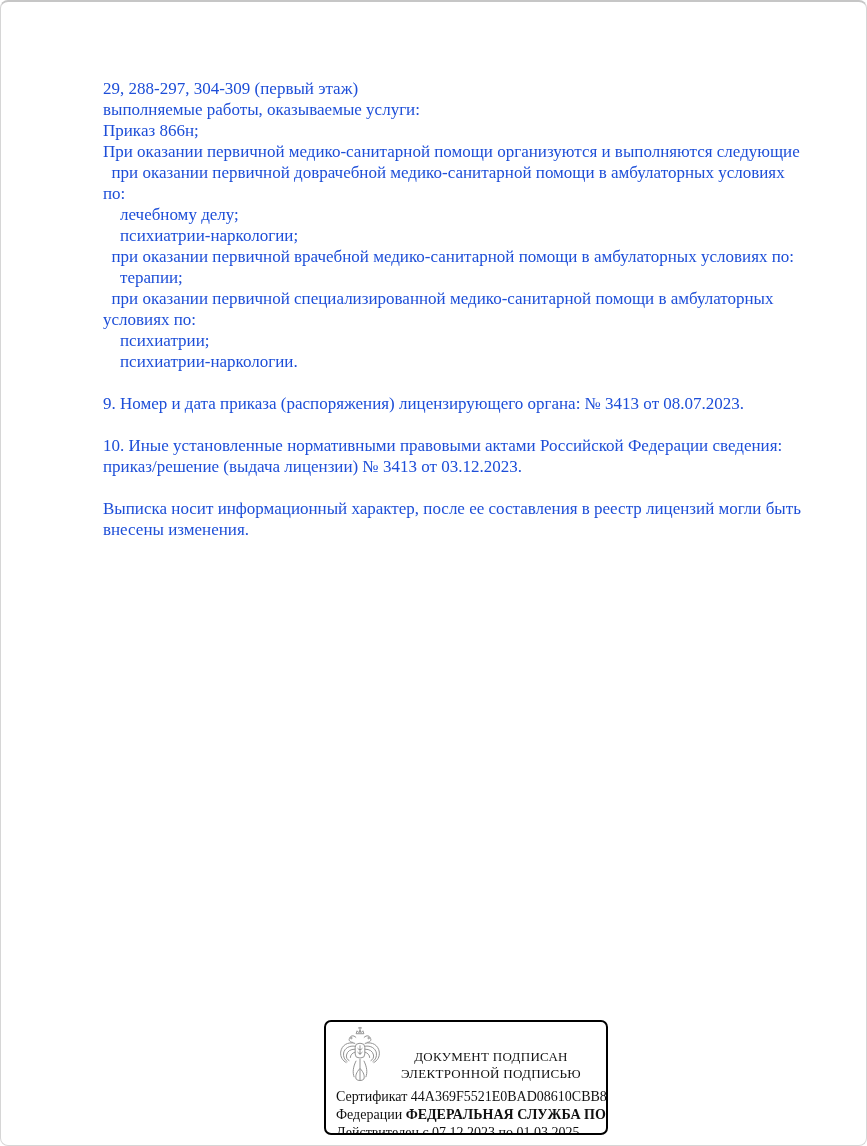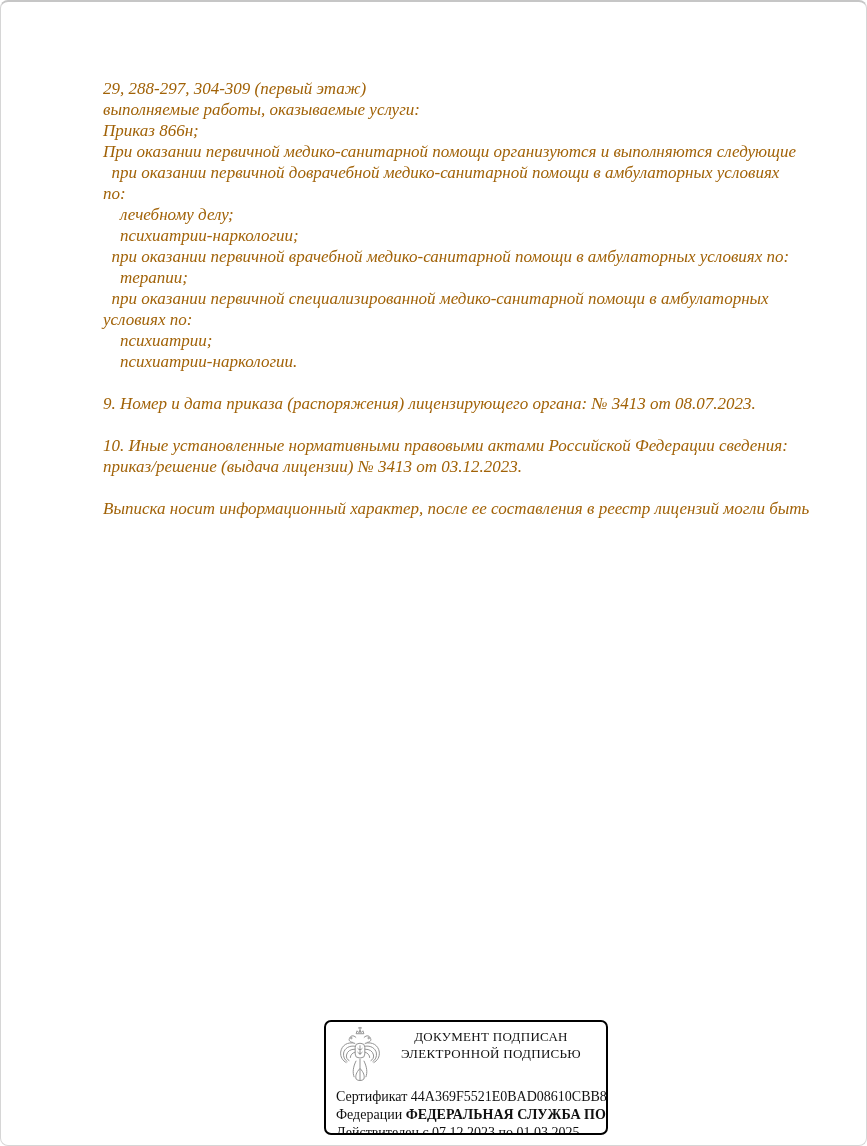--- a/index.html
+++ b/index.html
@@ -24,38 +24,37 @@
     position: absolute;
     left: 102px;
     top: 76px;
     width: 715px;
   }
   .doc-text .line {
     font-size: 17px;
     line-height: 21px;
     height: 21px;
     white-space: pre;
-    color: #a16207;
-    font-style: italic;
+    color: #1d4ed8;
   }
   .stamp {
     position: absolute;
     left: 323px;
     top: 1018px;
     width: 284px;
     height: 115px;
     box-sizing: border-box;
     border: 2px solid #000000;
     border-radius: 7px;
     background: #ffffff;
     overflow: hidden;
   }
   .stamp-top {
     display: flex;
-    align-items: flex-start;
+    align-items: flex-end;
     height: 60px;
     padding: 4px 6px 0 12px;
     box-sizing: border-box;
   }
   .stamp-emblem {
     flex: 0 0 auto;
     width: 44px;
     height: 56px;
   }
   .stamp-title {
@@ -101,20 +100,21 @@
     <div class="line">условиях по:</div>
     <div class="line">    психиатрии;</div>
     <div class="line">    психиатрии-наркологии.</div>
     <div class="line"></div>
     <div class="line">9. Номер и дата приказа (распоряжения) лицензирующего органа: № 3413 от 08.07.2023.</div>
     <div class="line"></div>
     <div class="line">10. Иные установленные нормативными правовыми актами Российской Федерации сведения:</div>
     <div class="line">приказ/решение (выдача лицензии) № 3413 от 03.12.2023.</div>
     <div class="line"></div>
     <div class="line">Выписка носит информационный характер, после ее составления в реестр лицензий могли быть</div>
+    <div class="line">внесены изменения.</div>
   </div>
 
   <div class="stamp">
     <div class="stamp-top">
       <svg class="stamp-emblem" viewBox="0 0 44 58" fill="none" stroke="#8f8f8f" stroke-width="1">
 
         <path d="M22 1 L22 4 M20 2 L24 2"></path>
         <path d="M18 8 L19 5 L21 7 L22 4 L23 7 L25 5 L26 8 Z"></path>
 
         <path d="M18 12 C15 9 12 10 11 13 C10 15 12 17 15 17"></path>

